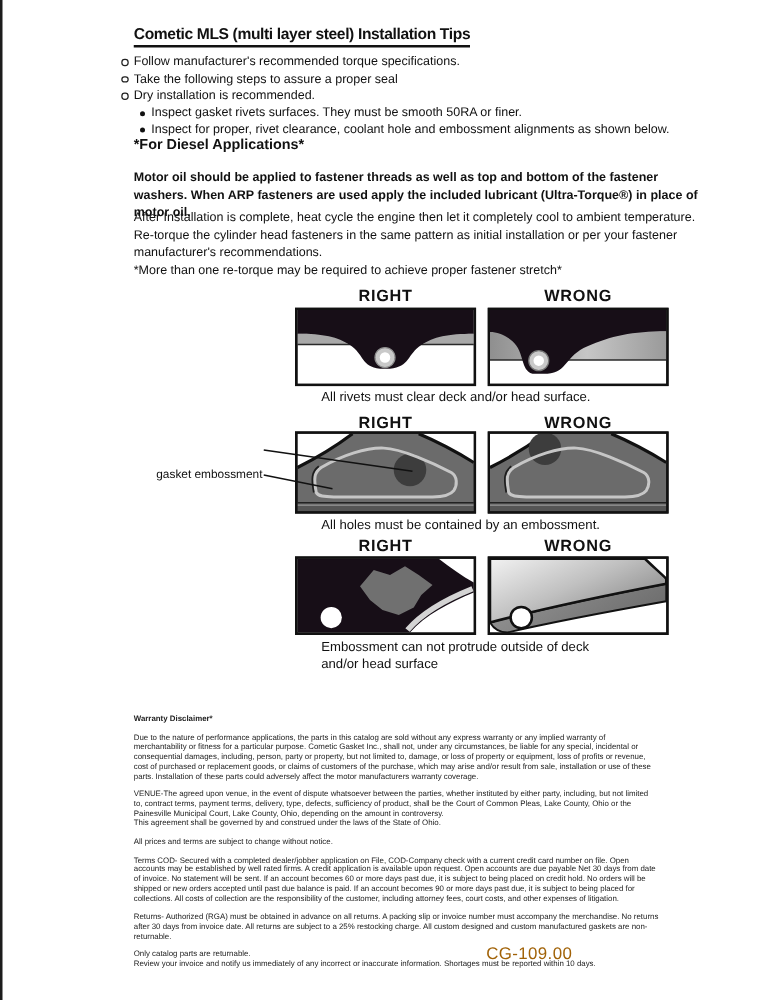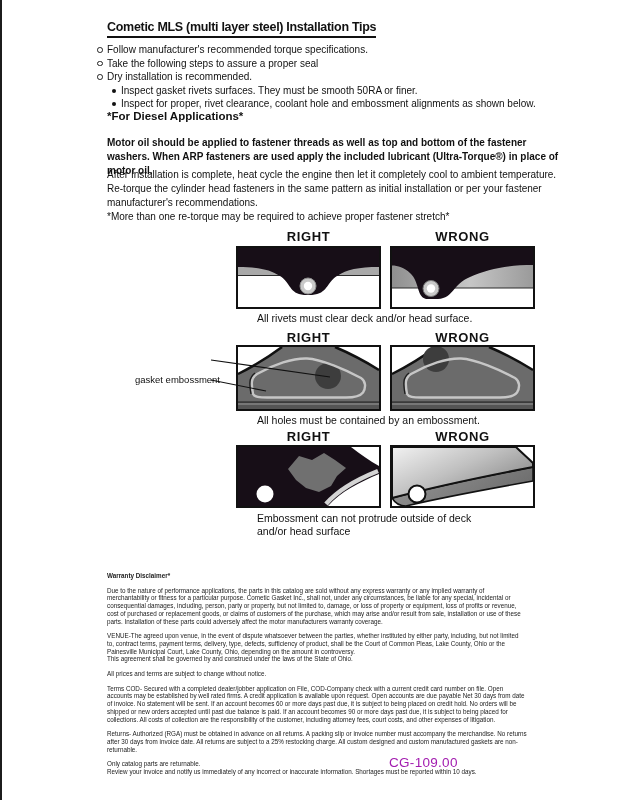--- a/index.html
+++ b/index.html
@@ -39,21 +39,21 @@
   .cap { position:absolute; left:236px; font-size:10.5px; line-height:12.5px;margin-left:21px; }
 
   .anno { position:absolute; width:120px; text-align:right; font-size:9.5px; line-height:11px; }
   .leader-overlay { position:absolute; left:110px; top:336px; width:290px; height:85px; z-index:5; pointer-events:none; }
 
   .disclaimer { position:absolute; left:107px; top:572px; width:420px; font-size:6.3px; line-height:7.7px; color:#222; }
   .disclaimer .head { font-weight:bold; margin-bottom:7px; }
   .dpara { margin:0 0 7px 0; }
   .dpara.tight { margin:0; }
 
-  .page-code { position:absolute; left:389px; top:755px; font-size:13.5px; letter-spacing:0.3px; color:#a21caf; }
+  .page-code { position:absolute; left:389px; top:755px; font-size:13.5px; letter-spacing:0.3px; color:#a16207; }
 </style>
 </head>
 <body>
 
 <div class="page">
   <div class="edge-line"></div>
 
   <div class="title">Cometic MLS (multi layer steel) Installation Tips</div>
 
   <div class="bullets">
@@ -112,21 +112,21 @@
     <circle cx="41" cy="42.5" r="8" fill="#c9c9c9" stroke="#777" stroke-width="1"></circle>
     <circle cx="41" cy="42.5" r="4.2" fill="#ffffff"></circle>
     <rect x="1" y="1" width="143" height="61" fill="none" stroke="#111" stroke-width="2"></rect>
   </svg>
 
   <div class="cap" style="top:312px;">All rivets must clear deck and/or head surface.</div>
 
   <div class="rw-label" style="left:236px; top:330px;">RIGHT</div>
   <div class="rw-label" style="left:390px; top:330px;">WRONG</div>
 
-  <div class="anno" style="left:100px; top:374px;">gasket embossment</div>
+  <div class="anno" style="left:90px; top:374px;">gasket embossment</div>
 
   <svg class="panel" style="left:236px; top:345px;" width="145" height="66" viewBox="0 0 145 66">
     <rect x="1" y="1" width="143" height="64" fill="#6b6b6b" stroke="#111" stroke-width="2"></rect>
     <path d="M2,2 L46,2 C34,11 18,21 2,29 Z" fill="#ffffff"></path>
     <path d="M99,2 L143,2 L143,25 C127,15 112,7.5 99,2 Z" fill="#ffffff"></path>
     <path d="M46,2 C34,11 18,21 2,29" stroke="#111" stroke-width="2.5" fill="none"></path>
     <path d="M99,2 C112,7.5 127,15 143,25" stroke="#111" stroke-width="2.5" fill="none"></path>
     <rect x="2" y="57" width="141" height="7" fill="#555555"></rect>
     <line x1="2" y1="57" x2="143" y2="57" stroke="#222" stroke-width="1"></line>
     <line x1="2" y1="59" x2="143" y2="59" stroke="#9a9a9a" stroke-width="1"></line>

